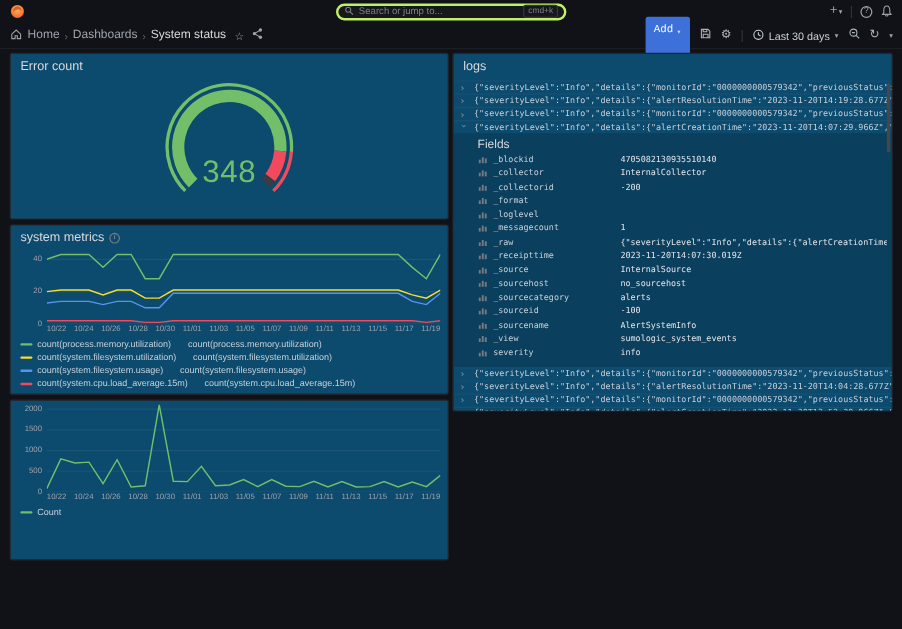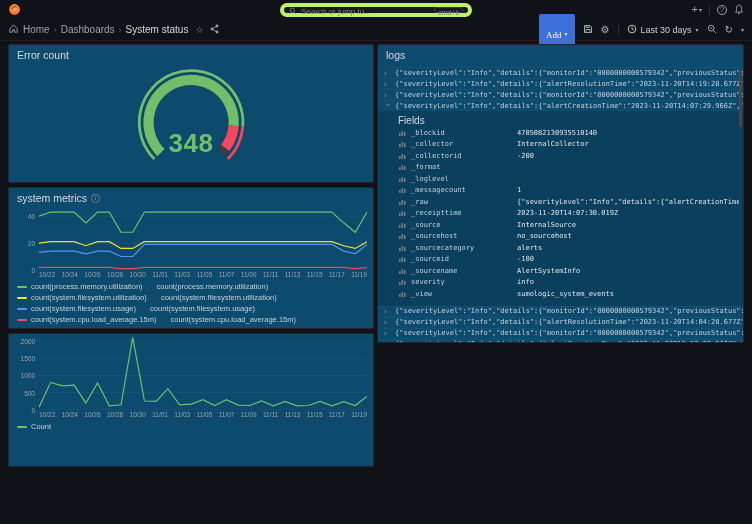--- a/index.html
+++ b/index.html
@@ -3,59 +3,59 @@
 <meta charset="utf-8">
 <style>
   *{margin:0;padding:0;box-sizing:border-box}
   html,body{width:752px;height:524px;overflow:hidden}
   body{background:#111217;color:#ccccdc;font-family:"Liberation Sans",sans-serif;font-size:11px;position:relative}
 
   
   .topbar{display:flex;align-items:center;height:19px;padding:0 8px;gap:8px;position:relative}
   .logo{display:flex;align-items:center}
   .searchbox{position:absolute;left:50%;transform:translateX(-50%);width:192px;height:14px;background:#17181c;
-    border:4px solid #bef264;border-radius:7px;display:flex;padding:0 5px;gap:4px;
+    border:2px solid #bef264;border-radius:7px;display:flex;align-items:center;padding:0 5px;gap:4px;
     color:#7b8087;font-size:8px;cursor:text}
   .s-kbd{margin-left:auto;border:1px solid #34373e;border-radius:2px;padding:0 3px;font-size:7px;line-height:9px;color:#7b8087}
   .top-right{margin-left:auto;display:flex;align-items:center;gap:7px;color:#9da2ab;font-size:9px}
   .vdiv{width:1px;height:10px;background:#2e3036}
   .help{width:10px;height:10px;border:1px solid #9da2ab;border-radius:50%;font-size:7px;display:flex;align-items:center;justify-content:center}
   .caret{font-size:6px;color:#9da2ab}
 
   
   .navbar{display:flex;align-items:center;height:22px;padding:0 8px;border-bottom:1px solid #1c1e22}
   .crumbs{display:flex;align-items:center;gap:4px;font-size:10px;color:#9da2ab}
   .crumb{display:flex;align-items:flex-end;gap:4px}
   .crumb .sep{color:#5a5f6b;font-size:9px}
   .crumb:first-child .sep{display:none}
   .crumb:last-child .crumb-label{color:#d8d9da}
   .crumb-extra{display:flex;align-items:center;gap:5px;margin-left:3px;color:#9da2ab}
   .nav-right{margin-left:auto;display:flex;align-items:center;gap:8px;color:#aeb4bc}
   .add-btn{background:#3d71d9;color:#fff;border:none;border-radius:2px;height:15px;font-size:9px;padding:16px 7px;
-    display:flex;align-items:flex-start;gap:3px;font-family:Liberation Serif, serif;cursor:pointer}
+    display:flex;align-items:flex-end;gap:3px;font-family:Liberation Mono, monospace;cursor:pointer}
   .add-btn .caret{color:#dfe7f5}
   .timepick{display:flex;align-items:center;gap:4px;font-size:9px;color:#c7d0d9;cursor:pointer}
   .gear{font-size:10px;line-height:10px}
   .refresh{font-size:10px;line-height:10px}
 
   
   .dash{position:absolute;left:0;right:0;top:42px;bottom:0}
   .panel{position:absolute;background:#0c4a6e;border:1px solid #24262c;border-radius:2px;overflow:hidden}
   .p-error{left:8px;top:2px;width:366px;height:139px}
   .p-metrics{left:8px;top:145px;width:366px;height:142px}
   .p-events{left:8px;top:291px;width:366px;height:134px}
   .p-logs{left:377px;top:2px;width:367px;height:299px}
   .panel-h{height:20px;display:flex;align-items:center;padding:0 8px;font-size:10.5px;color:#d8d9da;gap:4px;cursor:pointer}
   .info{width:9px;height:9px;border:1px solid #787b80;border-radius:50%;font-size:6px;color:#9da2ab;
     display:flex;align-items:center;justify-content:center;font-style:italic}
 
   
   .gauge-wrap{position:relative;height:113px;display:flex;justify-content:center}
   .gauge-wrap svg{height:100%}
-  .gauge-value{position:absolute;left:50%;top:69%;transform:translate(-50%,-50%);font-size:26px;font-weight:700;letter-spacing:0.5px}
+  .gauge-value{position:absolute;left:50%;top:69%;transform:translate(-50%,-50%);font-size:26px;font-weight:400;letter-spacing:0.5px}
 
   
   .chart{display:flex;flex-direction:column;padding:0 6px}
   .plot-row{display:flex}
   .p-metrics .plot-row{height:62px}
   .p-events .plot-row{height:76px}
   .ylabels{position:relative;width:24px;font-size:6.5px;color:#9da2ab}
   .ylabels span{position:absolute;right:4px;transform:translateY(-50%)}
   svg.plot{flex:1;width:100%;height:100%}
   .xlabels{display:flex;justify-content:space-between;font-size:6.5px;color:#9da2ab;height:10px;line-height:10px;padding-left:24px}
@@ -496,33 +496,33 @@
           <span class="field-value">AlertSystemInfo</span>
         </div>
           <div class="field-row">
           <span class="field-icon">
             <svg width="8" height="8" viewBox="0 0 8 8">
                 <rect x="1" y="4" width="1.6" height="3" fill="#777b80"></rect>
                 <rect x="3.5" y="2" width="1.6" height="5" fill="#777b80"></rect>
                 <rect x="6" y="3" width="1.6" height="4" fill="#777b80"></rect>
               </svg>
           </span>
+          <span class="field-name">_view</span>
+          <span class="field-value">sumologic_system_events</span>
+        </div>
+          <div class="field-row">
+          <span class="field-icon">
+            <svg width="8" height="8" viewBox="0 0 8 8">
+                <rect x="1" y="4" width="1.6" height="3" fill="#777b80"></rect>
+                <rect x="3.5" y="2" width="1.6" height="5" fill="#777b80"></rect>
+                <rect x="6" y="3" width="1.6" height="4" fill="#777b80"></rect>
+              </svg>
+          </span>
           <span class="field-name">severity</span>
           <span class="field-value">info</span>
-        </div>
-          <div class="field-row">
-          <span class="field-icon">
-            <svg width="8" height="8" viewBox="0 0 8 8">
-                <rect x="1" y="4" width="1.6" height="3" fill="#777b80"></rect>
-                <rect x="3.5" y="2" width="1.6" height="5" fill="#777b80"></rect>
-                <rect x="6" y="3" width="1.6" height="4" fill="#777b80"></rect>
-              </svg>
-          </span>
-          <span class="field-name">_view</span>
-          <span class="field-value">sumologic_system_events</span>
         </div>
         </div>
     </div>
 
     <div>
 
     <div class="log-row">
         <span class="chev">›</span>
         <span>{"severityLevel":"Info","details":{"monitorId":"0000000000579342","previousStatus":["Critical"],"curren</span>
       </div>

